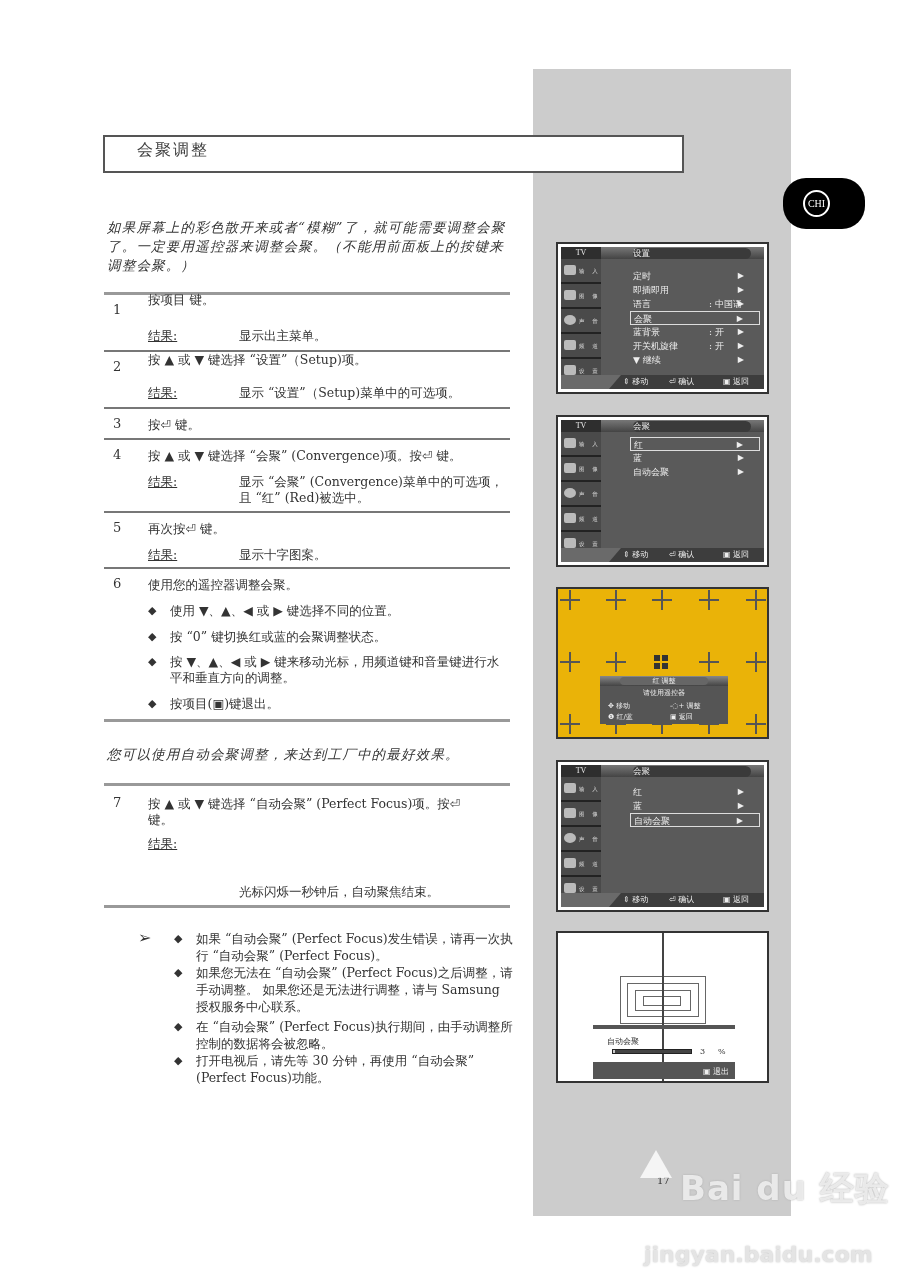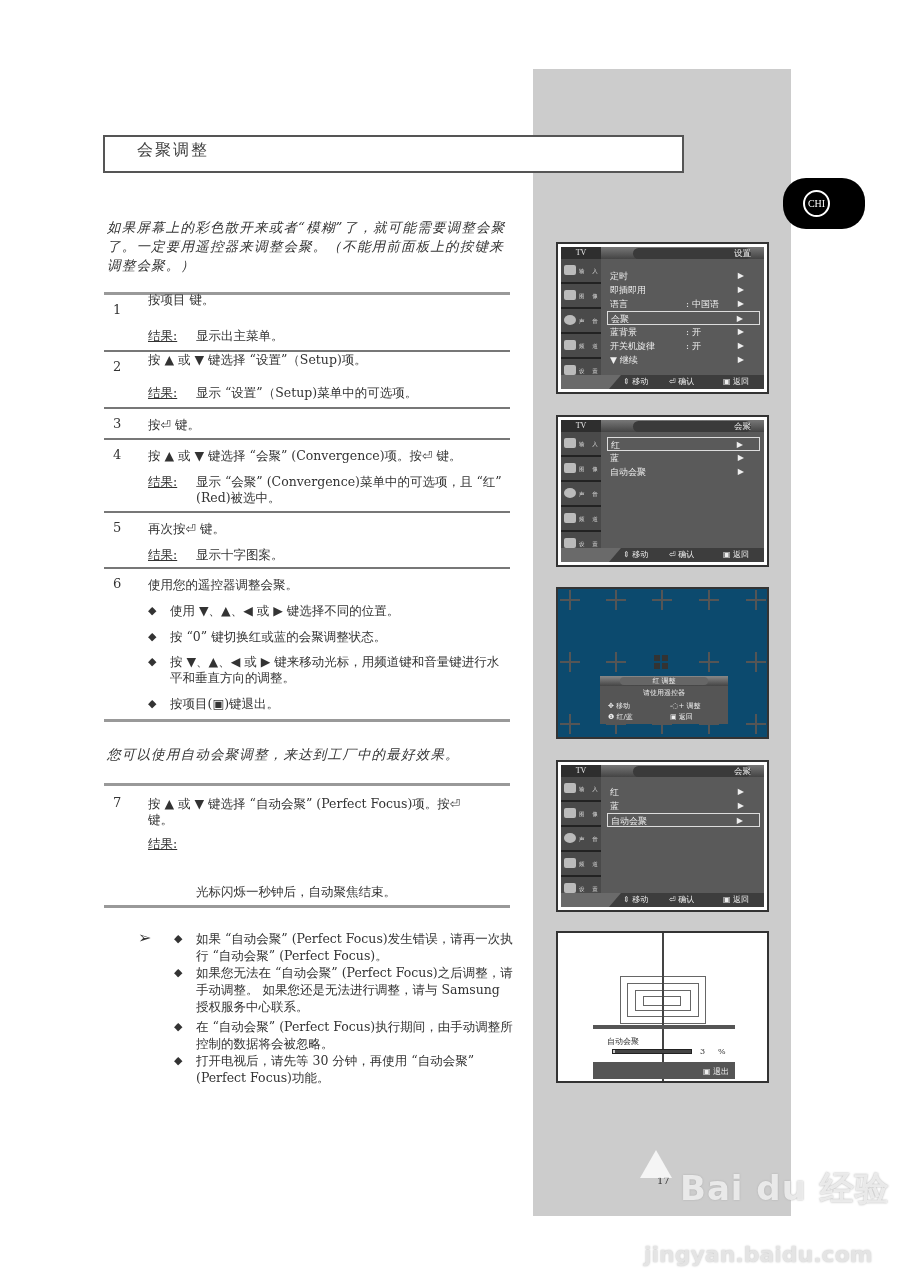--- a/index.html
+++ b/index.html
@@ -16,53 +16,53 @@
 
   .intro { position: absolute; left: 107px; top: 218px; width: 408px; font-size: 13.5px; line-height: 19px; font-style: italic; letter-spacing: 1.2px; color: #333; }
 
   .rule { position: absolute; left: 104px; width: 406px; height: 2px; background: #777; }
   .rule.thick { height: 3px; background: #999; }
 
   .step-num { position: absolute; left: 113px; font-size: 13px; color: #333; }
   .step-text { position: absolute; left: 148px; font-size: 12.5px; line-height: 16px; color: #333; width: 365px; }
   .result-row { position: absolute; left: 148px; font-size: 12.5px; line-height: 16px; color: #333; width: 365px; display: flex; }
   .result-row .rl { flex: 0 0 48px; text-decoration: underline; }
-  .result-row .rv { flex: 1; }
+  .result-row .rv { flex: 1; margin-left: 43px; }
   .bullet-row { position: absolute; left: 148px; font-size: 12.5px; line-height: 16px; color: #333; width: 360px; display: flex; }
   .bullet-row .b { flex: 0 0 22px; font-size: 11px; }
   .bullet-row .bt { flex: 1; }
 
   .note2 { position: absolute; left: 107px; top: 746px; font-size: 13.5px; font-style: italic; letter-spacing: 1.2px; color: #333; }
 
   .tip-arrow { position: absolute; left: 138px; top: 928px; font-size: 16px; color: #333; }
   .tip-row { position: absolute; left: 174px; font-size: 12.5px; line-height: 17px; color: #333; width: 340px; display: flex; }
   .tip-row .b { flex: 0 0 22px; font-size: 11px; }
   .tip-row .bt { flex: 1; }
 
   
   .screen { position: absolute; left: 556px; width: 213px; height: 152px; border: 2px solid #333; background: #fff; }
   .osd { position: absolute; left: 3px; top: 3px; right: 3px; bottom: 3px; background: #5a5a5a; overflow: hidden; }
   .osd .tv-tab { position: absolute; left: 0; top: 0; width: 40px; height: 12px; background: #2e2e2e; color: #eee; font-size: 8px; text-align: center; line-height: 12px; font-family: "Liberation Serif", serif; }
-  .osd .title-pill { position: absolute; left: 72px; top: 1px; width: 118px; height: 11px; background: #3a3a3a; border-radius: 6px; color: #eee; font-size: 8.5px; text-align: right; line-height: 11px; }
+  .osd .title-pill { position: absolute; left: 72px; top: 1px; width: 118px; height: 11px; background: #3a3a3a; border-radius: 6px; color: #eee; font-size: 8.5px; text-align: left; line-height: 11px; }
   .osd .top-strip { position: absolute; left: 40px; top: 0; right: 0; height: 12px; background: linear-gradient(#777, #444); }
   .osd .leftcol { position: absolute; left: 0; top: 12px; width: 40px; bottom: 14px; background: #4a4a4a; }
   .osd .leftcol .li { height: 25px; border-bottom: 2px solid #222; position: relative; }
   .osd .leftcol .li .ic { position: absolute; left: 3px; top: 6px; width: 12px; height: 10px; background: #bbb; border-radius: 2px; }
   .osd .leftcol .li .lt { position: absolute; left: 18px; top: 9px; font-size: 5.5px; color: #ddd; letter-spacing: 3px; }
   .osd .items { position: absolute; left: 46px; top: 14px; right: 4px; }
-  .osd .item { height: 14px; position: relative; font-size: 9px; color: #eee; line-height: 14px; padding-left: 3px; }
+  .osd .item { height: 14px; position: relative; font-size: 9px; color: #eee; line-height: 14px; padding-left: 3px; margin-left: 23px; }
   .osd .item.sel { border: 1px solid #ddd; }
   .osd .item .val { position: absolute; left: 79px; }
   .osd .item .arr { position: absolute; right: 16px; font-size: 8px; }
   .osd .footer { position: absolute; left: 0; right: 0; bottom: 0; height: 14px; background: #3d3d3d; color: #eee; font-size: 8px; line-height: 14px; }
   .osd .footer .fslope { position: absolute; left: 0; top: 0; width: 60px; height: 14px; background: #6a6a6a; clip-path: polygon(0 0, 100% 0, 80% 100%, 0 100%); }
   .osd .footer span { position: absolute; }
 
   
-  .cross-screen { background: #0c4a6e; }
+  .cross-screen { background: #eab308; }
   .cross { position: absolute; width: 20px; height: 20px; }
   .cross::before { content: ""; position: absolute; left: 9px; top: 0; width: 1.5px; height: 20px; background: #555; }
   .cross::after { content: ""; position: absolute; left: 0; top: 9px; width: 20px; height: 1.5px; background: #555; }
   .grid-icon { position: absolute; left: 96px; top: 66px; width: 14px; height: 14px; }
   .grid-icon i { position: absolute; width: 6px; height: 6px; background: #333; }
   .adj-panel { position: absolute; left: 42px; top: 87px; width: 128px; height: 48px; background: #555; color: #eee; }
   .adj-panel .hd { position: absolute; left: 0; right: 0; top: 0; height: 10px; background: linear-gradient(#888, #444); }
   .adj-panel .hd span { position: absolute; left: 20px; right: 20px; top: 1px; height: 8px; background: #666; border-radius: 4px; font-size: 7px; text-align: center; line-height: 8px; }
   .adj-panel .sub { position: absolute; left: 0; right: 0; top: 12px; font-size: 7px; text-align: center; }
   .adj-panel .r { position: absolute; font-size: 7px; }

